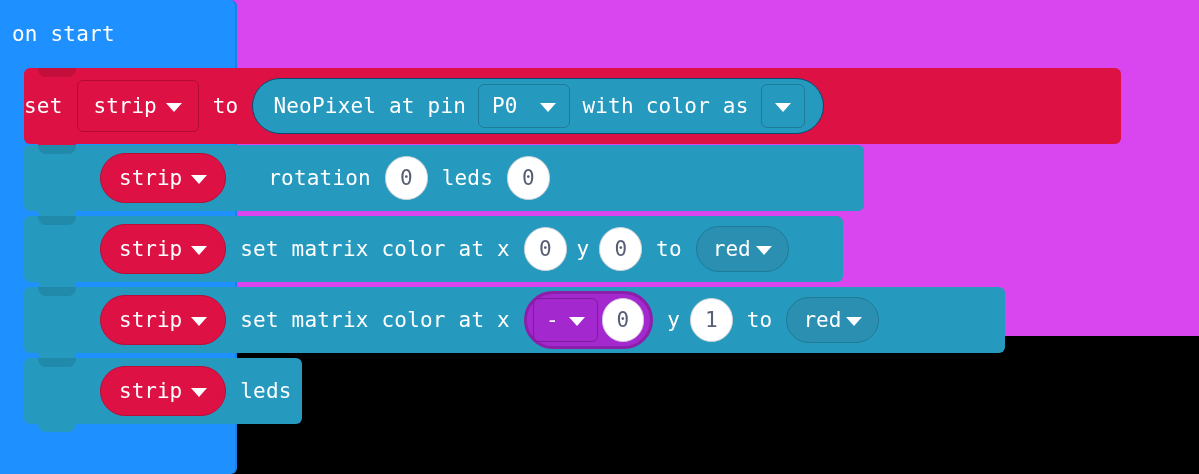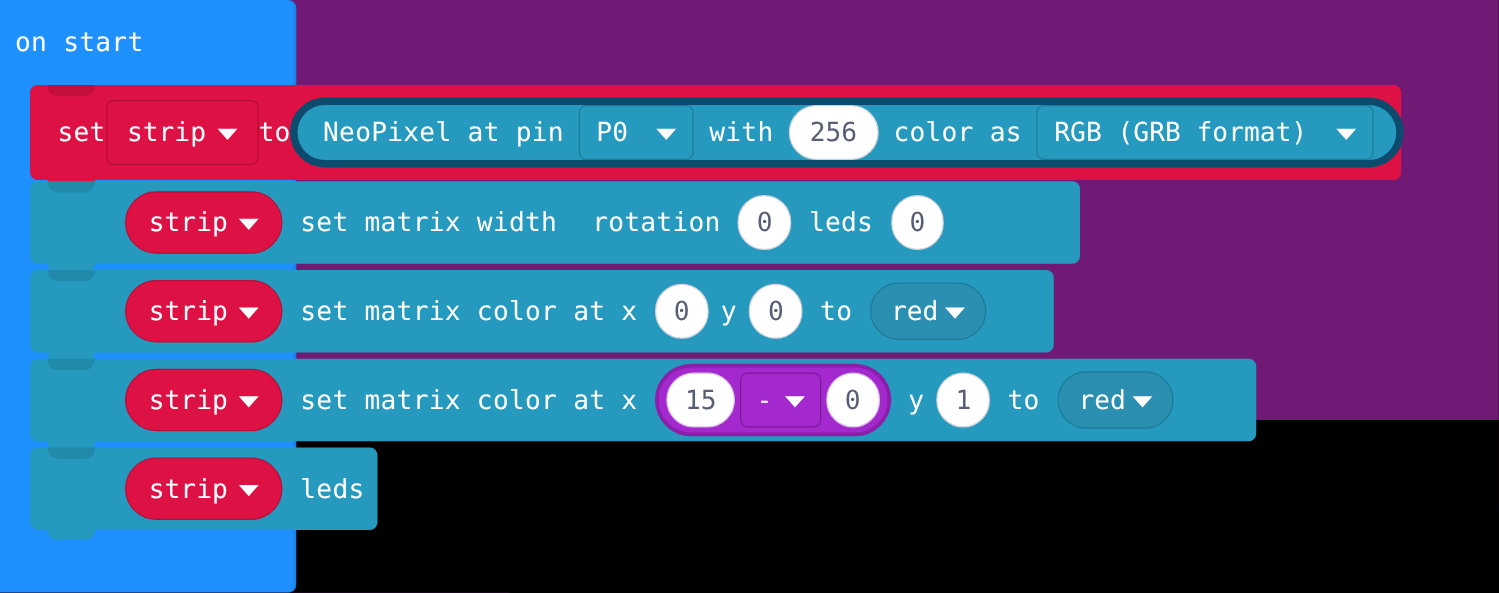--- a/index.html
+++ b/index.html
@@ -13,21 +13,21 @@
     height: 474px;
     overflow: hidden;
     font-family: "DejaVu Sans Mono", "Liberation Mono", monospace;
     -webkit-font-smoothing: antialiased;
   }
 
   #canvas {
     position: relative;
     width: 1199px;
     height: 336px;
-    background: #701a75;
+    background: #d946ef;
   }
 
   
   .onstart {
     position: absolute;
     left: -14px;
     top: 0px;
     width: 251px;
     height: 474px;
     background: #1E90FF;
@@ -97,21 +97,21 @@
   
   .blk-set {
     left: 24px;
     top: 68px;
     width: 1097px;
     height: 76px;
     background: #DD1144;
   }
   .blk-set .notch-top   { background: #c40f3c; }
   .blk-set .notch-bottom{ background: #DD1144; }
-  .blk-set .row { padding-left: 22px; }
+  .blk-set .row { }
 
   
   .blk-teal {
     background: #2699BE;
   }
   .blk-teal .notch-top   { background: #2189a9; }
   .blk-teal .notch-bottom{ background: #2699BE; }
   .blk-teal .row { padding-left: 76px; }
 
   .blk-width  { left: 24px; top: 145px; width: 840px;  height: 66px; }
@@ -151,21 +151,21 @@
     box-sizing: border-box;
   }
 
   
   .reporter-neo {
     display: inline-flex;
     align-items: center;
     height: 56px;
     padding: 0 18px 0 20px;
     background: #2699BE;
-    border: 6px solid #0c4a6e;
+    border: 1px solid #0c4a6e;
     border-radius: 28px;
     box-sizing: border-box;
     gap: 12px;
   }
 
   
   .drop-rect {
     display: inline-flex;
     align-items: center;
     justify-content: center;
@@ -280,40 +280,37 @@
       <span class="txt">to</span>
       <span class="gap-m"></span>
 
       <span class="reporter-neo">
         <span class="txt">NeoPixel at pin</span>
         <span class="drop-rect">
           <span>P0</span>
           <span class="caret"></span>
         </span>
         <span class="txt">with</span>
-        <span class="num">256</span>
         <span class="txt">color as</span>
         <span class="drop-rect">
-          <span>RGB (GRB format)</span>
           <span class="caret"></span>
         </span>
       </span>
     </div>
   </div>
 
   <div class="blk blk-teal blk-width">
     <div class="notch-top"></div>
     <div class="notch-bottom"></div>
     <div class="row">
       <span class="var-pill">
         <span>strip</span>
         <span class="caret"></span>
       </span>
       <span class="gap-m"></span>
-      <span class="txt">set matrix width</span>
       <span class="gap-m"></span>
       <span class="gap-m"></span>
       <span class="txt">rotation</span>
       <span class="gap-m"></span>
       <span class="num num-sm">0</span>
       <span class="gap-m"></span>
       <span class="txt">leds</span>
       <span class="gap-m"></span>
       <span class="num num-sm">0</span>
     </div>
@@ -351,21 +348,20 @@
     <div class="row">
       <span class="var-pill">
         <span>strip</span>
         <span class="caret"></span>
       </span>
       <span class="gap-m"></span>
       <span class="txt">set matrix color at x</span>
       <span class="gap-m"></span>
 
       <span class="math-op">
-        <span class="num num-sm">15</span>
         <span class="op-drop">
           <span>-</span>
           <span class="caret"></span>
         </span>
         <span class="num num-sm">0</span>
       </span>
 
       <span class="gap-m"></span>
       <span class="txt">y</span>
       <span class="gap-s"></span>

